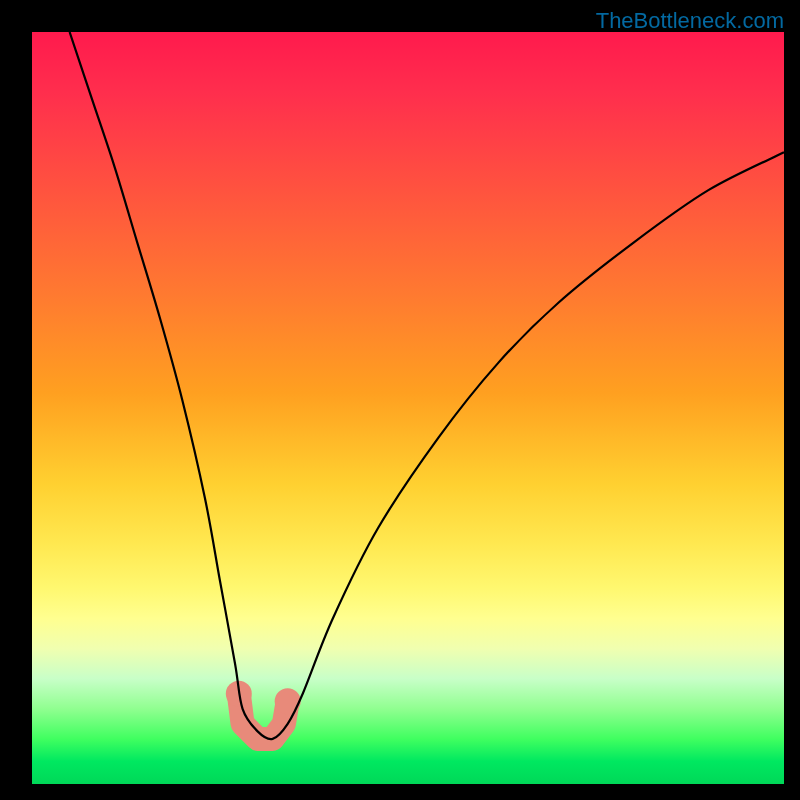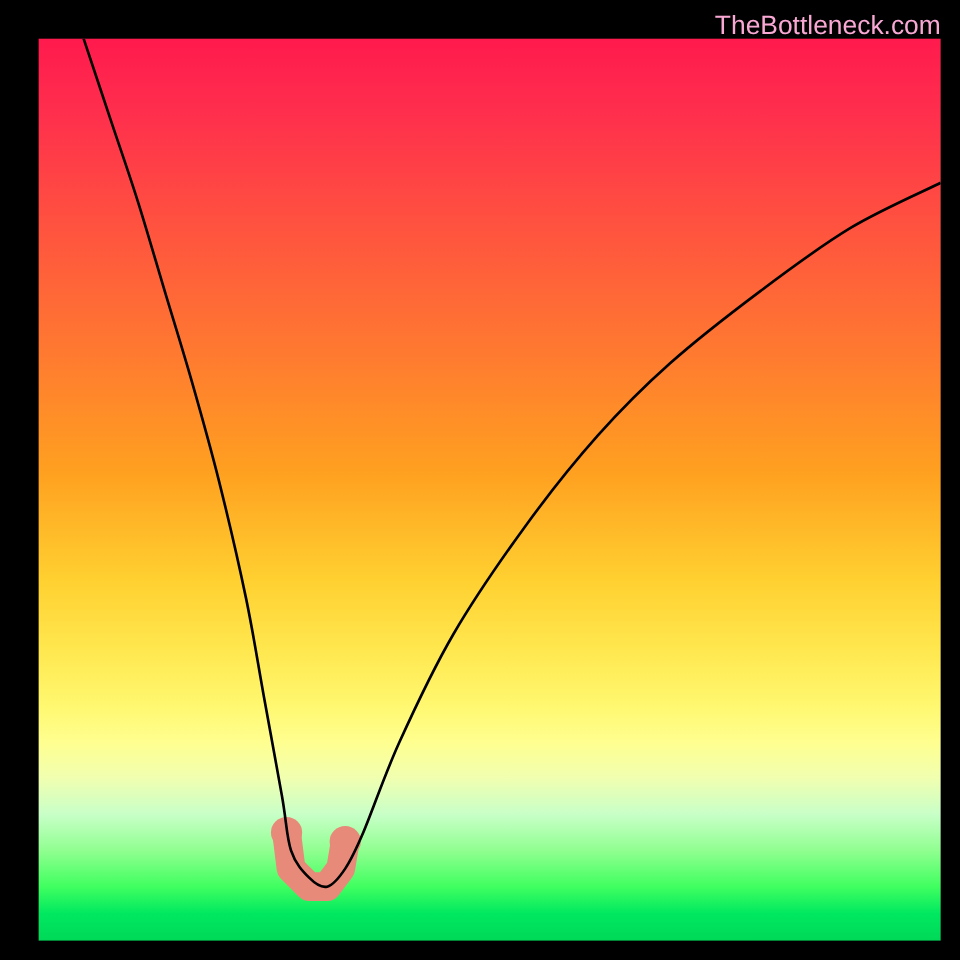--- a/index.html
+++ b/index.html
@@ -9,21 +9,21 @@
     height: 800px;
     background: #000;
     position: relative;
     overflow: hidden;
     font-family: Arial, sans-serif;
   }
   .watermark {
     position: absolute;
     top: 8px;
     right: 16px;
-    color: #f9a8d4;
+    color: #0369a1;
     font-size: 22px;
     font-weight: 500;
     z-index: 10;
   }
   .plot-area {
     position: absolute;
     left: 32px;
     top: 32px;
     width: 752px;
     height: 752px;

